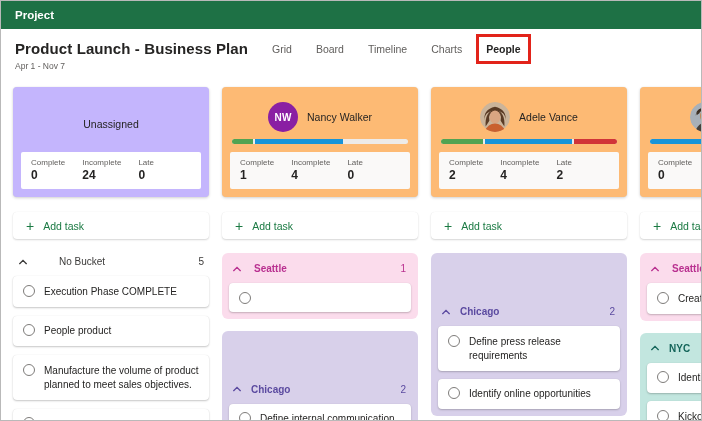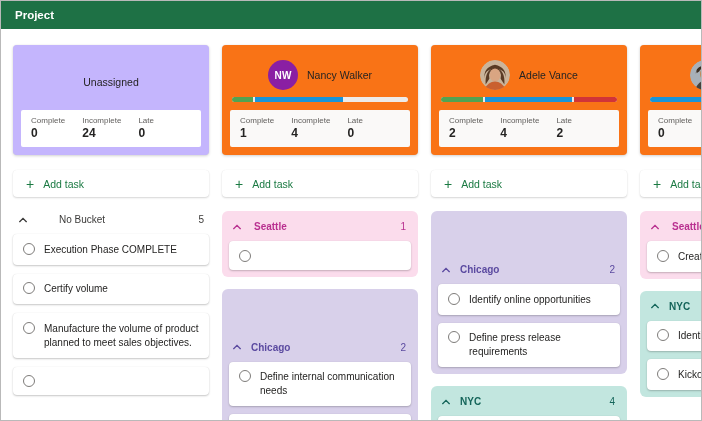--- a/index.html
+++ b/index.html
@@ -37,21 +37,21 @@
   
   .board {
     display: flex; gap: 13px;
     padding: 16px 0 0 12px;
     width: 900px;
   }
   .column { flex: 0 0 196px; width: 196px; display: flex; flex-direction: column; }
 
   
   .person-card {
-    background: #f97316; border-radius: 4px;
+    background: #fdba74; border-radius: 4px;
     box-shadow: 0 1px 3px rgba(0,0,0,.18), 0 0 1px rgba(0,0,0,.10);
     height: 110px; padding: 8px 8px 8px;
     display: flex; flex-direction: column;
   }
   .person-card--unassigned { background: #c4b5fd; }
   .name-row {
     flex: 1; display: flex; align-items: center; justify-content: center;
     gap: 9px; font-size: 10.5px; color: #252423;
   }
   .name-row--offset { justify-content: flex-start; padding-left: 42px; }
@@ -128,20 +128,36 @@
 </style>
 </head>
 <body>
 
 <div id="screen">
 
   <div class="topbar">
     <span class="app-title">Project</span>
   </div>
 
+  <div class="header">
+    <div class="title-block">
+      <div class="page-title">Product Launch - Business Plan</div>
+      <div class="date-range">Apr 1 - Nov 7</div>
+    </div>
+    <nav class="tabs">
+      <span class="tab">Grid</span>
+      <span class="tab">Board</span>
+      <span class="tab">Timeline</span>
+      <span class="tab">Charts</span>
+      <span class="tab tab--active">
+        <span>People</span>
+        <span class="redbox"></span>
+      </span>
+    </nav>
+  </div>
 
   <div class="board">
 
     <div class="column">
       <div class="person-card person-card--unassigned">
         <div class="name-row">
           <span>Unassigned</span>
         </div>
         <div class="stats stats--light">
           <div class="stat">
@@ -174,21 +190,21 @@
             </span>
             <span class="bucket-name">No Bucket</span>
             <span class="bucket-count">5</span>
           </div>
           <div class="task">
             <span class="task-circle"></span>
             <span class="task-title">Execution Phase COMPLETE</span>
           </div>
           <div class="task">
             <span class="task-circle"></span>
-            <span class="task-title">Certify volume</span>
+            <span class="task-title">People product</span>
           </div>
           <div class="task">
             <span class="task-circle"></span>
             <span class="task-title">Manufacture the volume of product planned to meet sales objectives.</span>
           </div>
           <div class="task">
             <span class="task-circle"></span>
             <span class="task-title"></span>
           </div>
         </div>
@@ -309,25 +325,25 @@
             <span class="chevron">
               <svg width="10" height="10" viewBox="0 0 12 12">
                   <path d="M2 8 L6 4 L10 8" stroke="currentColor" stroke-width="1.6" fill="none" stroke-linecap="round"></path>
                 </svg>
             </span>
             <span class="bucket-name">Chicago</span>
             <span class="bucket-count">2</span>
           </div>
           <div class="task">
             <span class="task-circle"></span>
+            <span class="task-title">Define press release requirements</span>
+          </div>
+          <div class="task">
+            <span class="task-circle"></span>
             <span class="task-title">Identify online opportunities</span>
-          </div>
-          <div class="task">
-            <span class="task-circle"></span>
-            <span class="task-title">Define press release requirements</span>
           </div>
         </div>
         <div class="bucket bucket--teal">
           <div class="bucket-head">
             <span class="chevron">
               <svg width="10" height="10" viewBox="0 0 12 12">
                   <path d="M2 8 L6 4 L10 8" stroke="currentColor" stroke-width="1.6" fill="none" stroke-linecap="round"></path>
                 </svg>
             </span>
             <span class="bucket-name">NYC</span>

